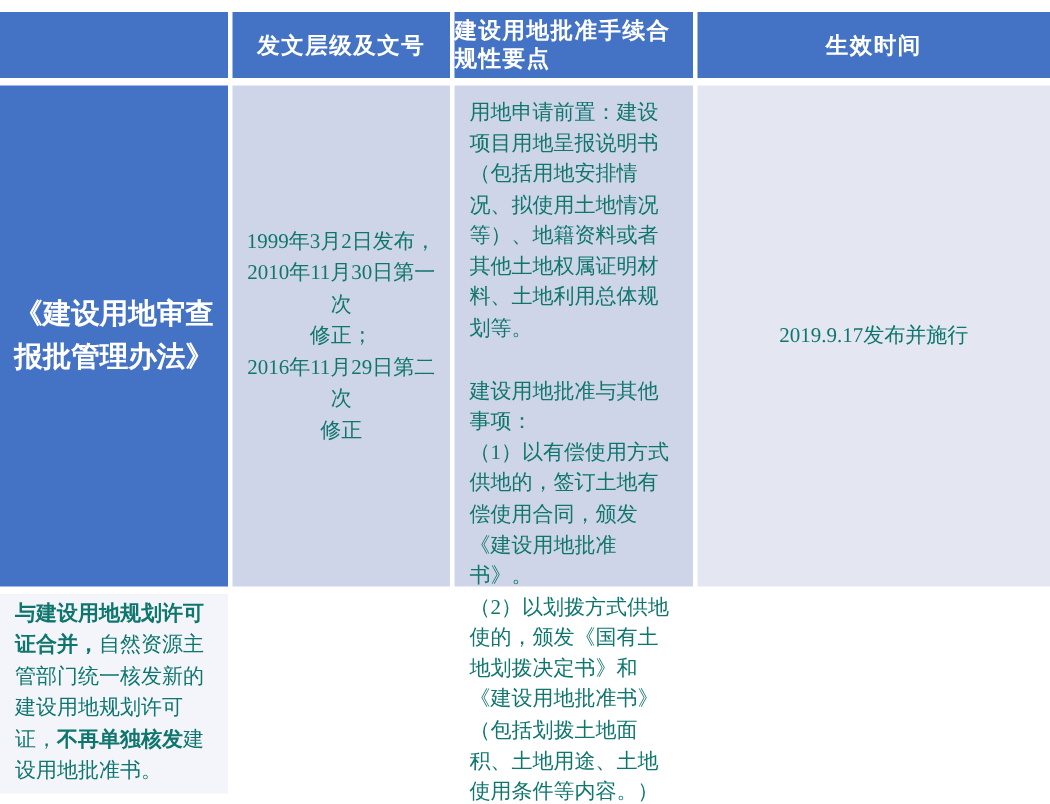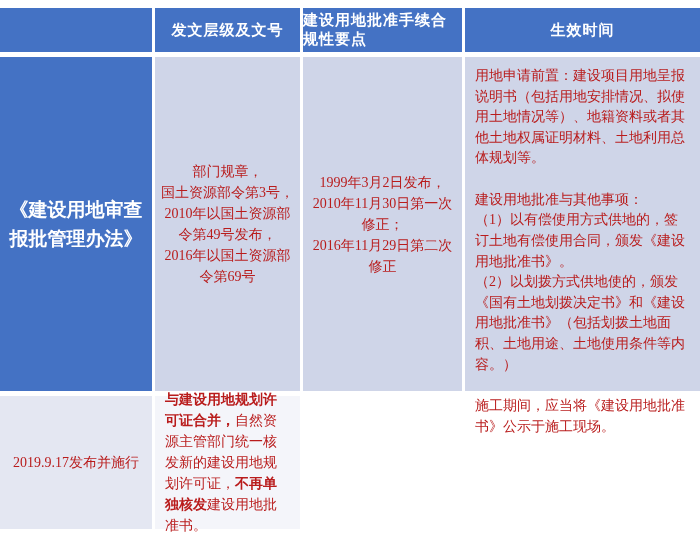--- a/index.html
+++ b/index.html
@@ -21,21 +21,21 @@
   .grid {
     display: grid;
     grid-template-columns: 152px 145px 159px 235px;
     grid-template-rows: 44px 334px 133px;
     column-gap: 3px;
     row-gap: 5px;
     width: 700px;
   }
   .cell {
     box-sizing: border-box;
-    color: #b91c1c;
+    color: #0f766e;
   }
   .head {
     background: var(--header_blue, #4472c4);
     color: #ffffff;
     font-weight: bold;
     font-size: 15px;
     display: flex;
     align-items: center;
     justify-content: center;
     letter-spacing: 1px;
@@ -84,43 +84,38 @@
   .points p:last-child {
     margin-bottom: 0;
   }
   .points-flex {
     display: flex;
     align-items: center;
     font-size: 14px;
     line-height: 1.5;
     padding: 6px 10px;
     text-align: left;
+    font-family: Liberation Mono, monospace;
   }
   .bold {
     font-weight: bold;
   }
 </style>
 </head>
 <body>
 
 <div class="page">
   <div class="grid">
 
     <div class="cell head"></div>
     <div class="cell head">发文层级及文号</div>
     <div class="cell head">建设用地批准手续合规性要点</div>
     <div class="cell head">生效时间</div>
 
     <div class="cell rowhead">《建设用地审查报批管理办法》</div>
-    <div class="cell light center">部门规章，
-国土资源部令第3号，
-2010年以国土资源部
-令第49号发布，
-2016年以国土资源部
-令第69号</div>
     <div class="cell light center">1999年3月2日发布，
 2010年11月30日第一次
 修正；
 2016年11月29日第二次
 修正</div>
     <div class="cell light points">
       <p>用地申请前置：建设项目用地呈报说明书（包括用地安排情况、拟使用土地情况等）、地籍资料或者其他土地权属证明材料、土地利用总体规划等。</p>
       <p>建设用地批准与其他事项：
 （1）以有偿使用方式供地的，签订土地有偿使用合同，颁发《建设用地批准书》。
 （2）以划拨方式供地使的，颁发《国有土地划拨决定书》和《建设用地批准书》（包括划拨土地面积、土地用途、土地使用条件等内容。）</p>

